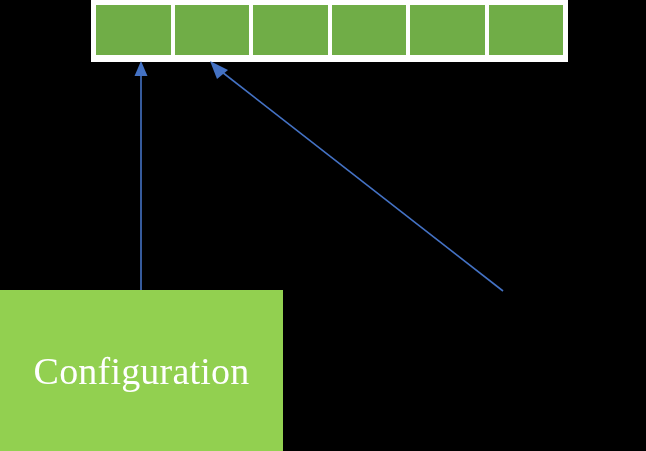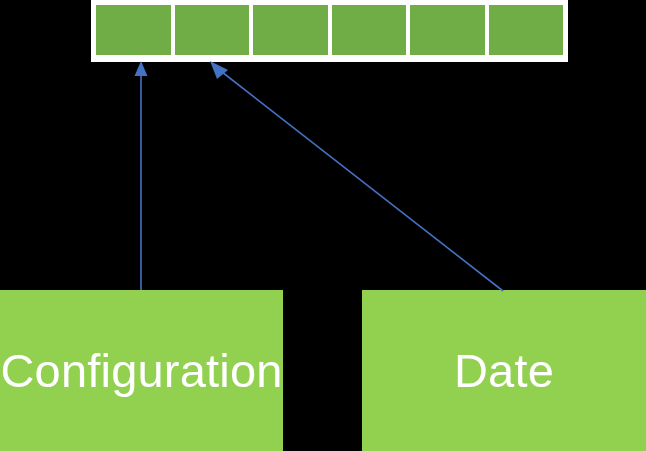--- a/index.html
+++ b/index.html
@@ -46,22 +46,22 @@
   
   .box {
     position: absolute;
     background: #92D050;
     display: flex;
     align-items: center;
     justify-content: center;
   }
   .box-label {
     color: #FFFFFF;
-    font-family: Liberation Sans, sans-serif;
-    font-size: 47px;
+    font-family: Liberation Serif, serif;
+    font-size: 38px;
     font-weight: 400;
     line-height: 1;
     letter-spacing: 0.2px;
     white-space: nowrap;
   }
   #box-configuration {
     left: 0px;
     top: 290px;
     width: 283px;
     height: 161px;
@@ -94,23 +94,20 @@
     <div class="timeline-cell"></div>
     <div class="timeline-cell"></div>
     <div class="timeline-cell"></div>
     <div class="timeline-cell"></div>
   </div>
 
   <div class="box" id="box-configuration">
     <span class="box-label">Configuration</span>
   </div>
 
-  <div class="box" id="box-date">
-    <span class="box-label">Date</span>
-  </div>
 
   <svg id="connectors" viewBox="0 0 646 451">
 
     <g>
       <line x1="141" y1="290" x2="141" y2="74" stroke="#4472C4" stroke-width="1.6"></line>
       <polygon points="141,61 147.5,76 134.5,76" fill="#4472C4"></polygon>
     </g>
 
     <g>
       <line x1="503" y1="291" x2="222" y2="72" stroke="#4472C4" stroke-width="1.6"></line>

